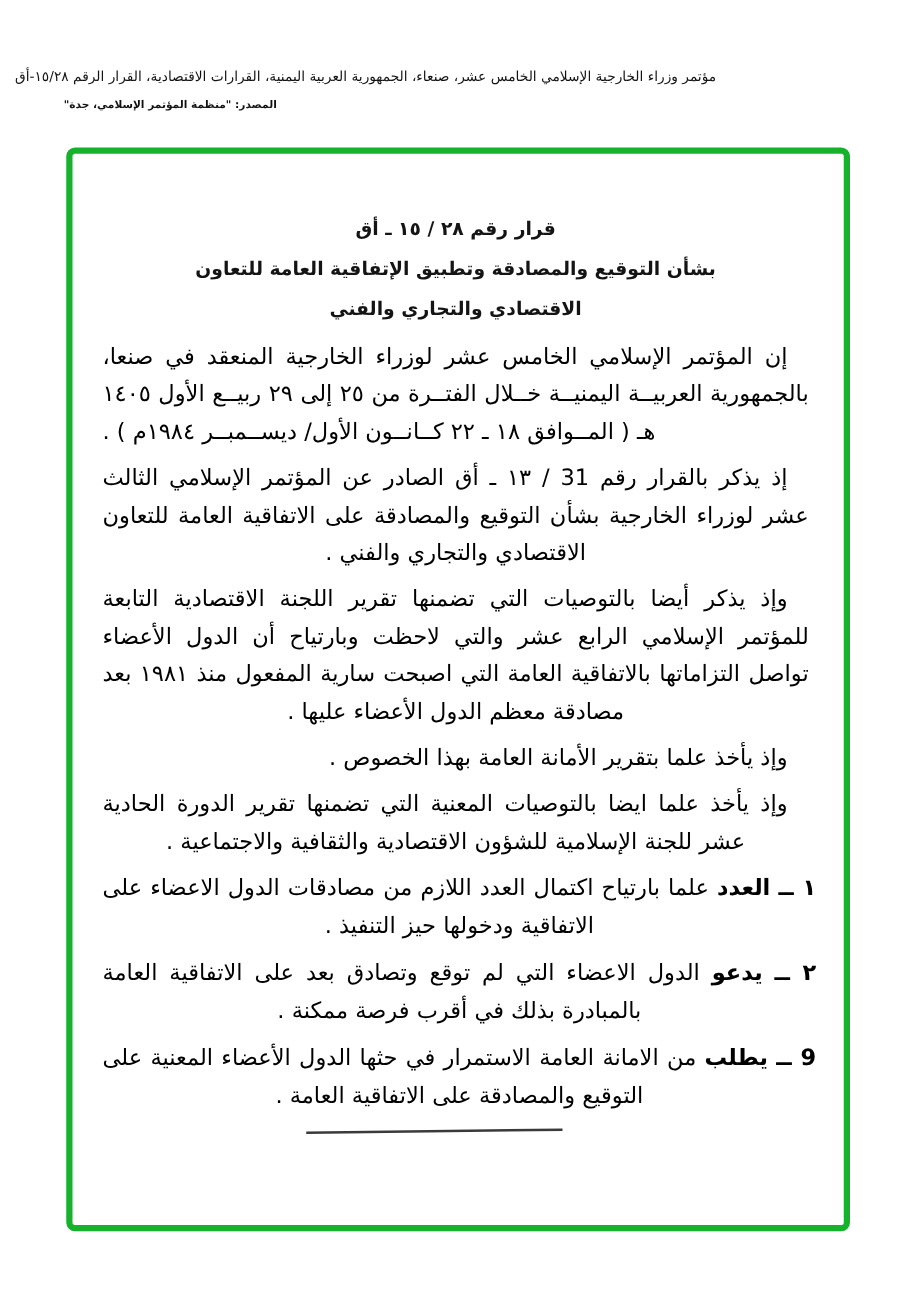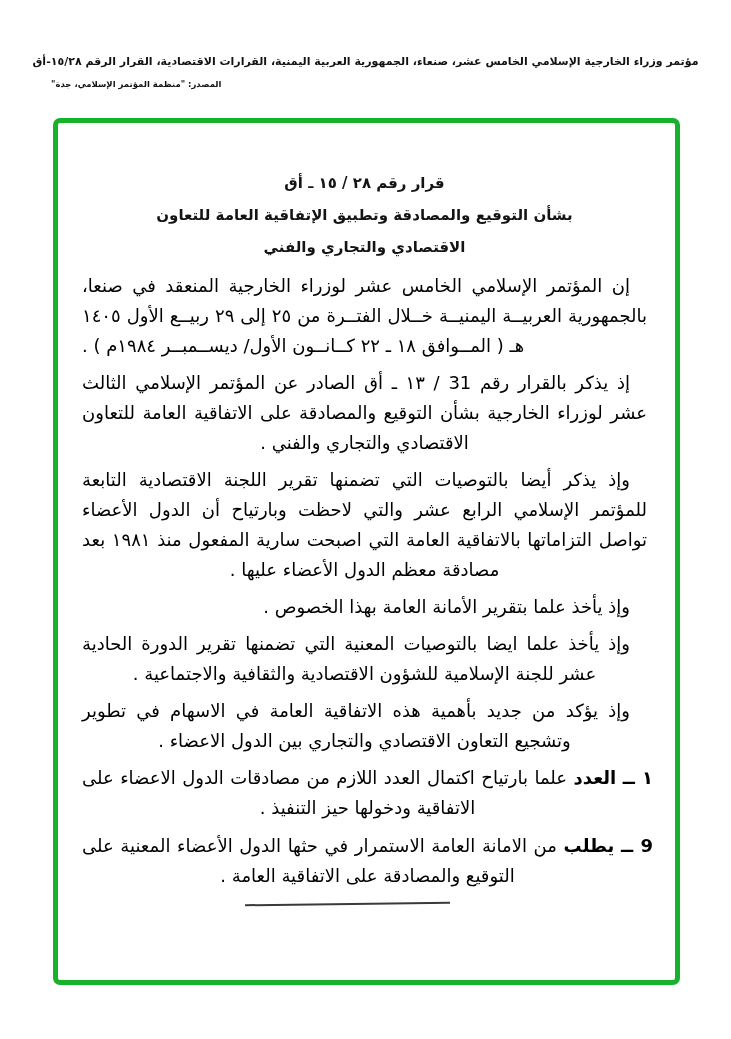--- a/index.html
+++ b/index.html
@@ -8,24 +8,24 @@
     background: #ffffff;
     font-family: "DejaVu Sans", sans-serif;
     color: #111;
     overflow: hidden;
     position: relative;
   }
   
   .cite-row {
     margin-top: 54px;
     padding: 0 12px;
-    text-align: center;
+    text-align: left;
     direction: rtl;
     font-size: 11px;
-    font-weight: bold;
+    font-weight: normal;
     color: #121212;
     letter-spacing: 0px;
     line-height: 16px;
   }
   .src-row {
     margin-top: 9px;
     text-align: left;
     padding-left: 51px;
     font-size: 8.5px;
     font-weight: bold;
@@ -107,24 +107,24 @@
     <div>الاقتصادي والتجاري والفني</div>
   </div>
 
   <div class="doc-body">
 
     <p class="last-left">إن المؤتمر الإسلامي الخامس عشر لوزراء الخارجية المنعقد في صنعا، بالجمهورية العربيــة اليمنيــة خــلال الفتــرة من ٢٥ إلى ٢٩ ربيــع الأول ١٤٠٥ هـ ( المــوافق ١٨ ـ ٢٢ كــانــون الأول/ ديســمبــر ١٩٨٤م ) .</p>
     <p class="last-center">إذ يذكر بالقرار رقم 31 / ١٣ ـ أق الصادر عن المؤتمر الإسلامي الثالث عشر لوزراء الخارجية بشأن التوقيع والمصادقة على الاتفاقية العامة للتعاون الاقتصادي والتجاري والفني .</p>
     <p class="last-center">وإذ يذكر أيضا بالتوصيات التي تضمنها تقرير اللجنة الاقتصادية التابعة للمؤتمر الإسلامي الرابع عشر والتي لاحظت وبارتياح أن الدول الأعضاء تواصل التزاماتها بالاتفاقية العامة التي اصبحت سارية المفعول منذ ١٩٨١ بعد مصادقة معظم الدول الأعضاء عليها .</p>
     <p>وإذ يأخذ علما بتقرير الأمانة العامة بهذا الخصوص .</p>
     <p class="last-center">وإذ يأخذ علما ايضا بالتوصيات المعنية التي تضمنها تقرير الدورة الحادية عشر للجنة الإسلامية للشؤون الاقتصادية والثقافية والاجتماعية .</p>
-    <p class="last-center">وإذ يؤكد من جديد بأهمية هذه الاتفاقية العامة في الاسهام في تطوير وتشجيع التعاون الاقتصادي والتجاري بين الدول الاعضاء .</p>
 
     <p class="doc-item"><span class="num">١ ــ</span> <span class="lead">العدد</span> <span>علما بارتياح اكتمال العدد اللازم من مصادقات الدول الاعضاء على الاتفاقية ودخولها حيز التنفيذ .</span></p>
 
+    <p class="doc-item"><span class="num">٢ ــ</span> <span class="lead">يدعو</span> <span>الدول الاعضاء التي لم توقع وتصادق بعد على الاتفاقية العامة بالمبادرة بذلك في أقرب فرصة ممكنة .</span></p>
 
     <p class="doc-item"><span class="num">9 ــ</span> <span class="lead">يطلب</span> <span>من الامانة العامة الاستمرار في حثها الدول الأعضاء المعنية على التوقيع والمصادقة على الاتفاقية العامة .</span></p>
 
   </div>
 
   <div class="end-rule"></div>
 
 </div>
 
 </body></html>

